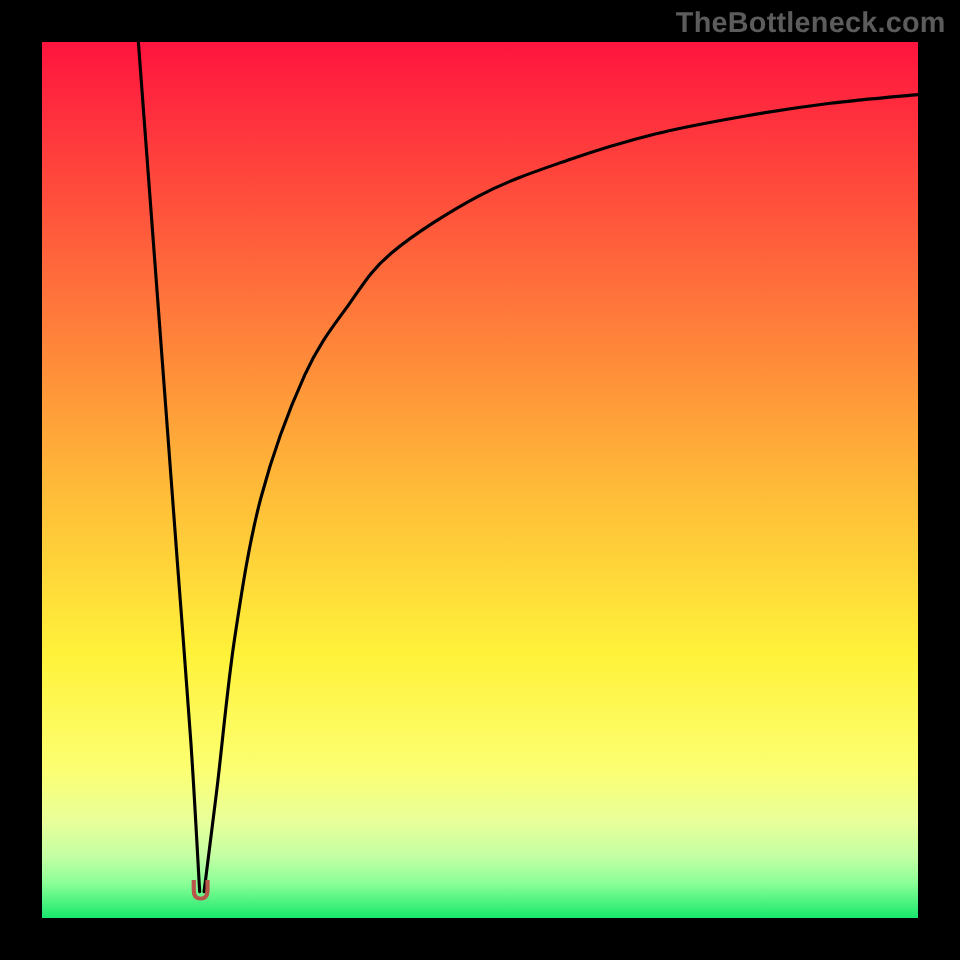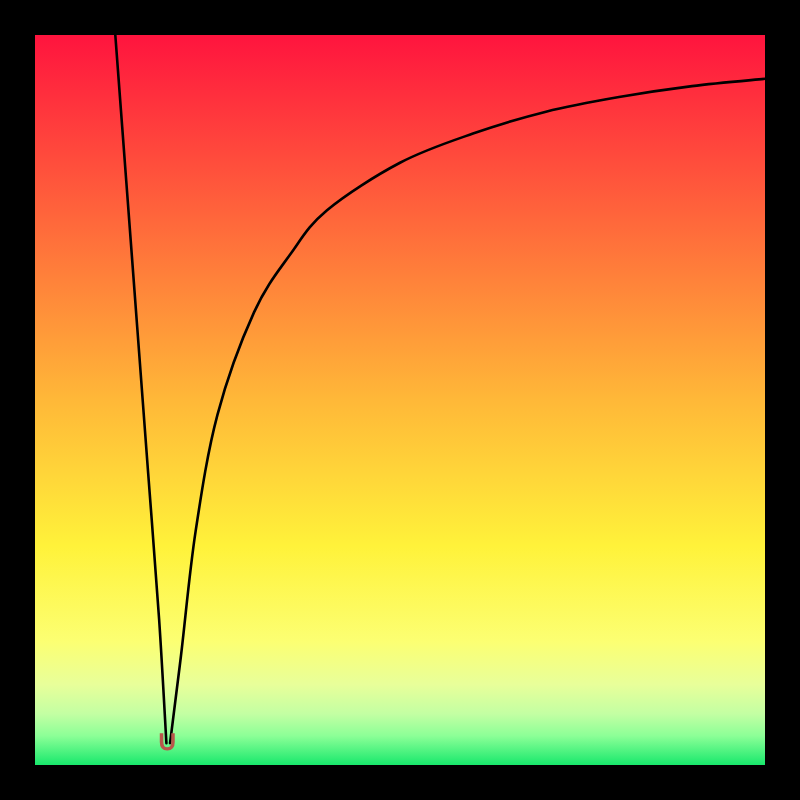--- a/index.html
+++ b/index.html
@@ -48,20 +48,21 @@
     font-family: Arial, Helvetica, sans-serif;
     font-weight: 700;
     letter-spacing: 0.2px;
   }
 </style>
 </head>
 <body>
 
 <div class="frame">
 
+  <div class="watermark" style="color: rgb(92, 92, 92); font-size: 24px;">TheBottleneck.com</div>
 
   <div class="plot-area">
     <svg class="gradient-bg" viewBox="0 0 730 730" preserveAspectRatio="none">
       <defs>
         <linearGradient id="bg-grad" x1="0" y1="0" x2="0" y2="1">
             <stop offset="0%" stop-color="#FF143E"></stop>
             <stop offset="50%" stop-color="#FFB838"></stop>
             <stop offset="70%" stop-color="#FFF23A"></stop>
             <stop offset="83%" stop-color="#FCFF72"></stop>
             <stop offset="89%" stop-color="#E8FF9A"></stop>

